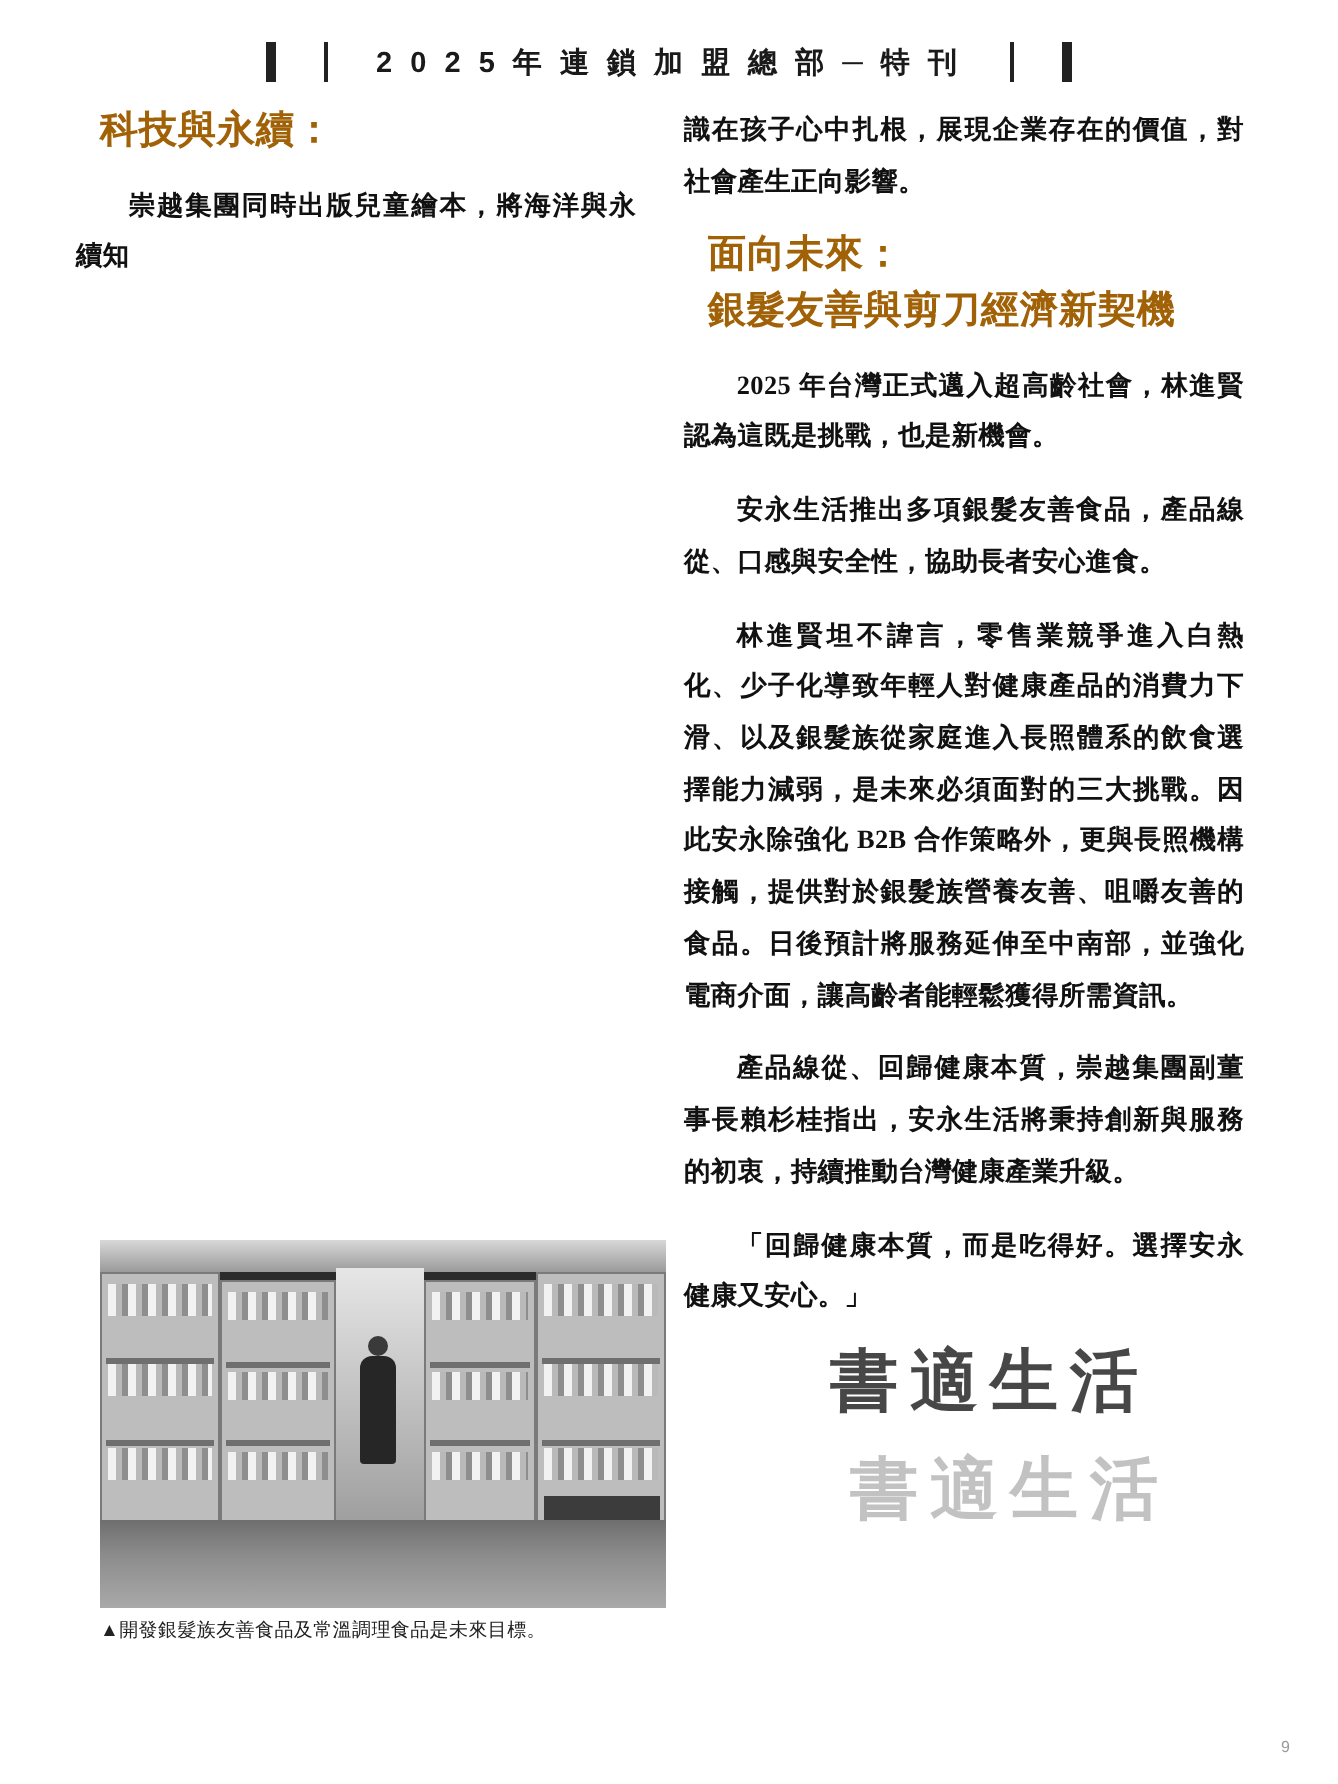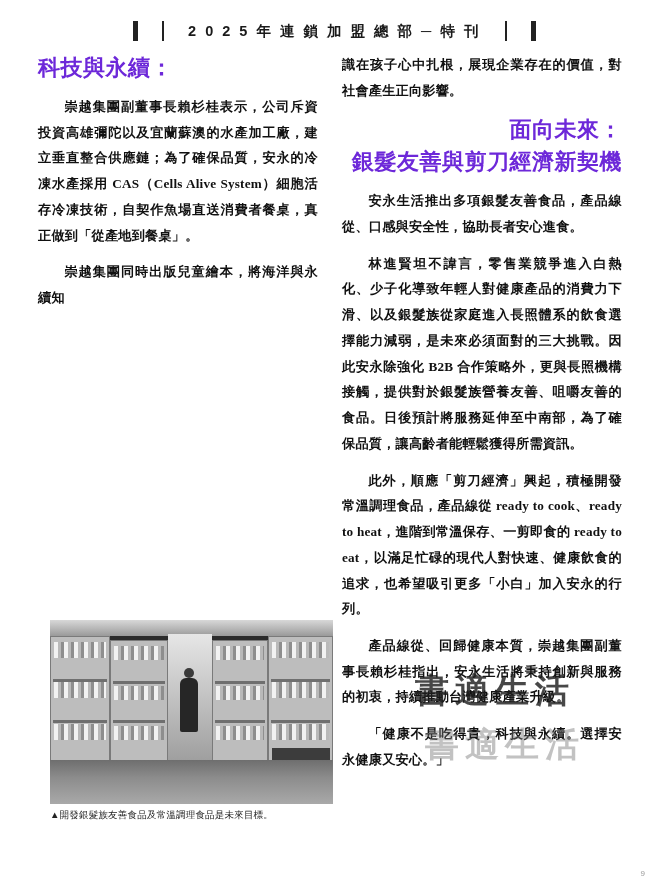--- a/index.html
+++ b/index.html
@@ -60,43 +60,43 @@
   .col {
     position: absolute;
     top: 52px;
     width: 280px;
   }
   .col-left  { left: 38px; }
   .col-right { left: 342px; }
 
   h2.sec-title {
     font-family: "Liberation Sans", "DejaVu Sans", sans-serif;
-    font-size: 22px;
+    font-size: 19px;
     font-weight: 700;
     line-height: 1.45;
-    margin: 0 0 10px 0;
+    margin: 0 0 10px 12px;
     letter-spacing: 0.5px;
-    color: #6d28d9;
+    color: #a16207;
   }
   h2.sec-title .l2 { display: block; }
 
   p.para {
     font-size: 13.2px;
     line-height: 1.95;
     margin: 0 0 11px 0;
     text-align: justify;
     text-justify: inter-ideograph;
     letter-spacing: 0.2px;
     text-indent: 2em;
     font-weight: bold;
   }
 
   
   .col-right .first-para { text-indent: 0; }
-  .gap-before-title { margin-top: 18px; text-align: right; }
+  .gap-before-title { margin-top: 18px; }
 
   
   .photo-wrap {
     position: absolute;
     left: 38px;
     top: 620px;
     width: 283px;
     padding-left: 12px;
   }
   .photo {
@@ -221,35 +221,34 @@
       <span class="hdr-text">2 0 2 5 年 連 鎖 加 盟 總 部 ─ 特 刊</span>
       <span class="hdr-bar thin"></span>
       <span class="hdr-bar"></span>
     </div>
   </div>
 
   <div class="col col-left">
     <h2 class="sec-title">
       <span>科技與永續：</span>
     </h2>
-    <p class="para">崇越集團副董事長賴杉桂表示，公司斥資投資高雄彌陀以及宜蘭蘇澳的水產加工廠，建立垂直整合供應鏈；為了確保品質，安永的冷凍水產採用 CAS（Cells Alive System）細胞活存冷凍技術，自契作魚場直送消費者餐桌，真正做到「從產地到餐桌」。</p>
     <p class="para">崇越集團同時出版兒童繪本，將海洋與永續知</p>
   </div>
 
   <div class="col col-right">
     <p class="para first-para">識在孩子心中扎根，展現企業存在的價值，對社會產生正向影響。</p>
     <h2 class="sec-title gap-before-title">
       <span>面向未來：</span>
       <span class="l2">銀髮友善與剪刀經濟新契機</span>
     </h2>
+    <p class="para">2025 年台灣正式邁入超高齡社會，林進賢認為這既是挑戰，也是新機會。</p>
     <p class="para">安永生活推出多項銀髮友善食品，產品線從、口感與安全性，協助長者安心進食。</p>
-    <p class="para">林進賢坦不諱言，零售業競爭進入白熱化、少子化導致年輕人對健康產品的消費力下滑、以及銀髮族從家庭進入長照體系的飲食選擇能力減弱，是未來必須面對的三大挑戰。因此安永除強化 B2B 合作策略外，更與長照機構接觸，提供對於銀髮族營養友善、咀嚼友善的食品。日後預計將服務延伸至中南部，為了確保品質，讓高齡者能輕鬆獲得所需資訊。</p>
-    <p class="para">此外，順應「剪刀經濟」興起，積極開發常溫調理食品，產品線從 ready to cook、ready to heat，進階到常溫保存、一剪即食的 ready to eat，以滿足忙碌的現代人對快速、健康飲食的追求，也希望吸引更多「小白」加入安永的行列。</p>
+    <p class="para">林進賢坦不諱言，零售業競爭進入白熱化、少子化導致年輕人對健康產品的消費力下滑、以及銀髮族從家庭進入長照體系的飲食選擇能力減弱，是未來必須面對的三大挑戰。因此安永除強化 B2B 合作策略外，更與長照機構接觸，提供對於銀髮族營養友善、咀嚼友善的食品。日後預計將服務延伸至中南部，並強化電商介面，讓高齡者能輕鬆獲得所需資訊。</p>
     <p class="para">產品線從、回歸健康本質，崇越集團副董事長賴杉桂指出，安永生活將秉持創新與服務的初衷，持續推動台灣健康產業升級。</p>
-    <p class="para">「健康不是吃得貴，科技與永續。選擇安永健康又安心。」</p>
+    <p class="para">「回歸健康本質，而是吃得好。選擇安永健康又安心。」</p>
   </div>
 
   <div class="photo-wrap">
     <div class="photo">
       <div class="ceil"></div>
       <div class="aisle"></div>
       <div class="person"></div>
 
       <div class="shelfblock" style="left:0px;  top:16px; width:60px;  height:128px;"></div>
       <div class="shelfblock" style="left:60px; top:20px; width:58px;  height:122px;"></div>

